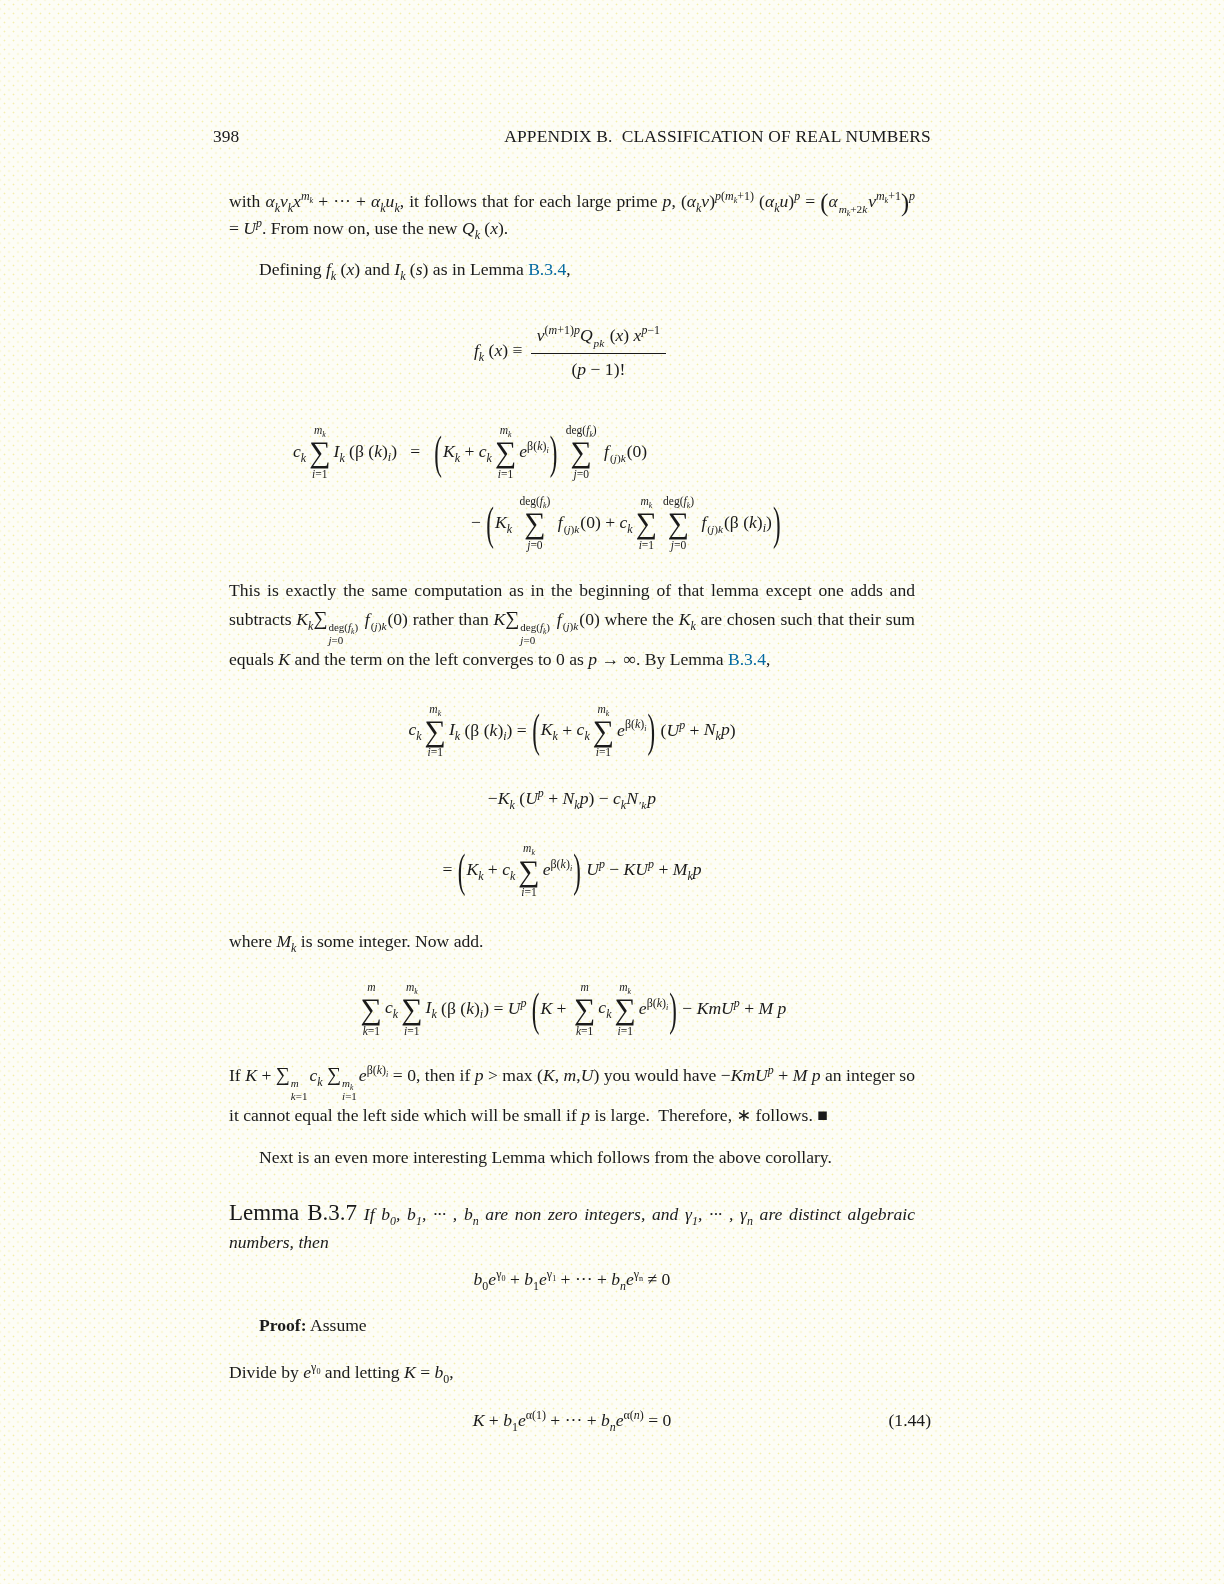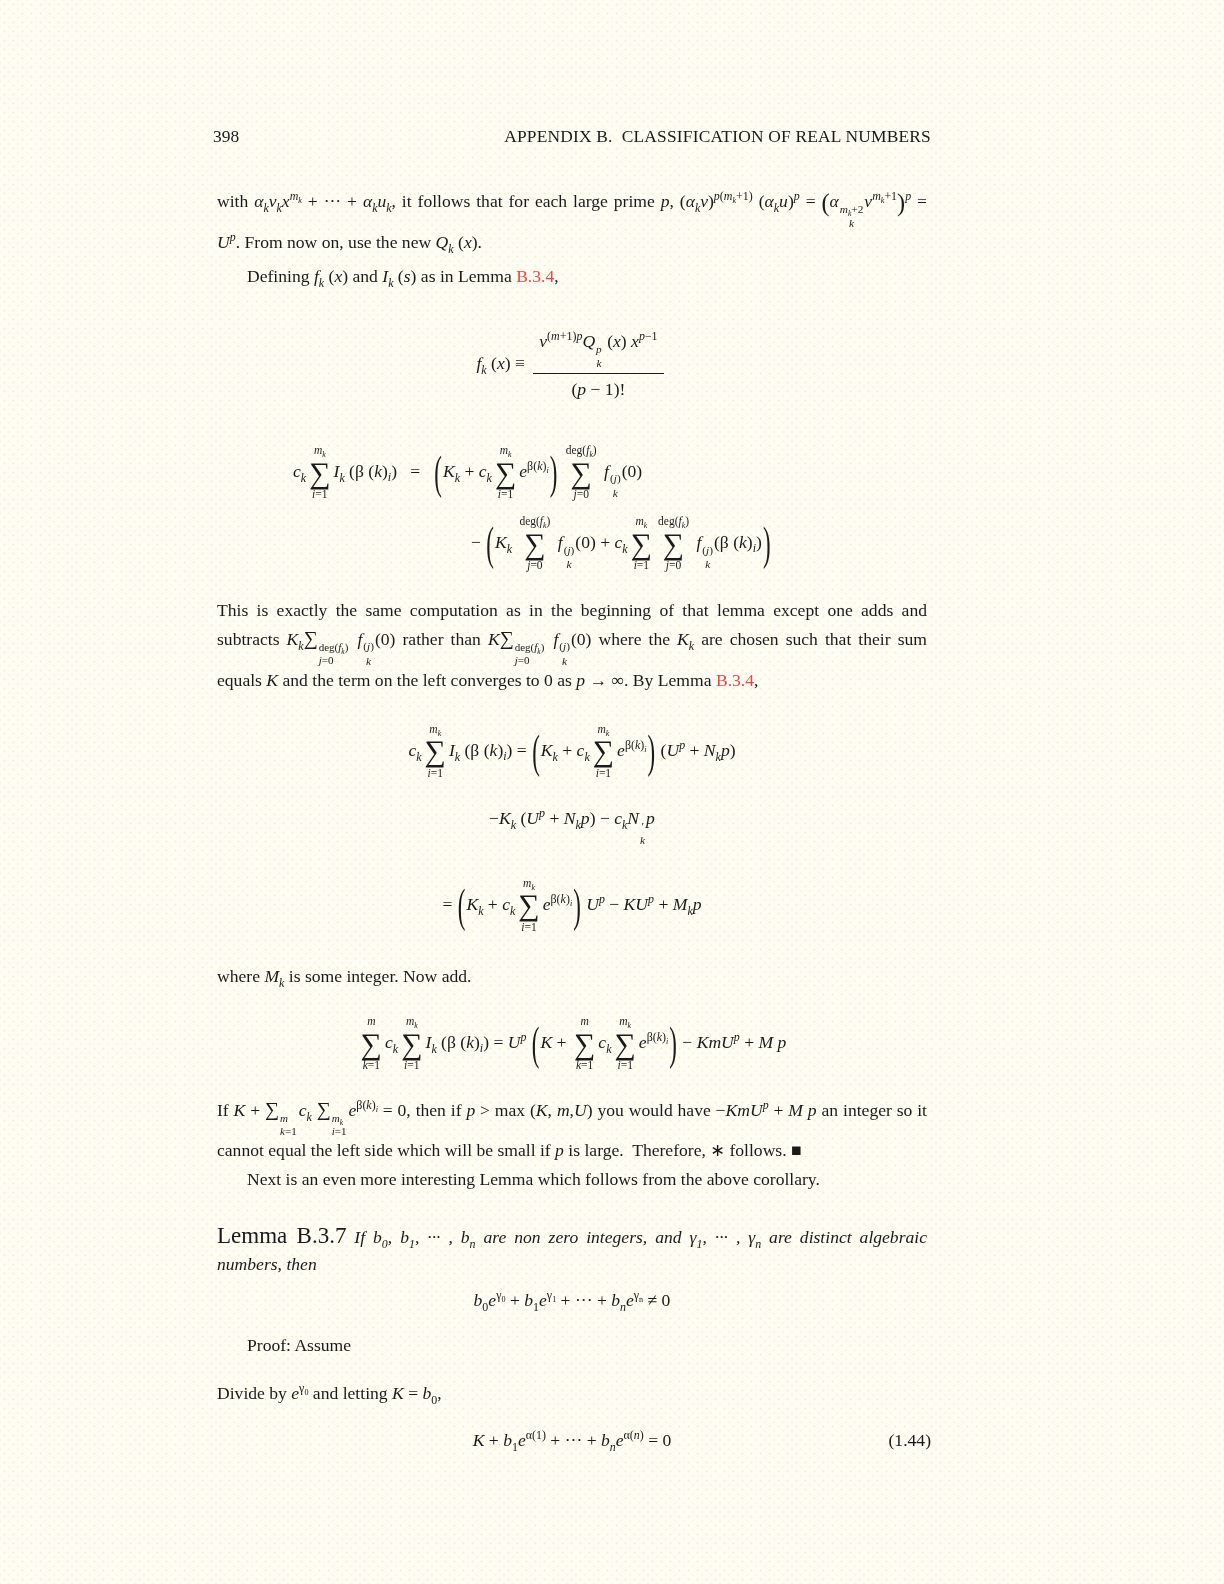--- a/index.html
+++ b/index.html
@@ -11,52 +11,52 @@
       radial-gradient(circle, rgba(238,228,110,0.45) 0.8px, rgba(0,0,0,0) 1.1px);
     background-size:9px 9px, 9px 9px;
     background-position:0 0, 4.5px 4.5px;
     font-family:"Liberation Serif", serif;
     color:#1a1a1a;
     overflow:hidden;
   }
   .page{position:relative;width:718px;margin-left:213px;padding-top:112px;font-size:17.6px;line-height:1.45;}
   .runhead{display:flex;justify-content:space-between;align-items:baseline;font-size:17.4px;margin-bottom:40px;margin-top:12px;}
   .runhead .title{letter-spacing:0.2px;}
-  .para{text-align:justify;margin:4px;}
+  .para{text-align:justify;margin:16px;}
   .indent{text-indent:30px;}
-  a.lk{color:#ef4444;text-decoration:none;cursor:pointer;}
+  a.lk{color:#0369a1;text-decoration:none;cursor:pointer;}
   i{font-style:italic;}
   sup,sub{font-size:0.68em;line-height:0;}
   
   .disp{text-align:center;margin:22px 0;}
   .eqline{line-height:1;}
   
   .su{display:inline-flex;flex-direction:column;align-items:center;vertical-align:middle;line-height:1;margin:0 3px;}
   .su .sl{font-size:11.5px;line-height:1.15;white-space:nowrap;}
   .su .sg{font-size:30px;line-height:1.02;}
   
   .ss{display:inline-flex;flex-direction:column;align-items:flex-start;vertical-align:-0.55em;font-size:11px;line-height:1.2;margin:0 2px 0 1px;white-space:nowrap;}
   .isg{font-size:1.12em;}
   
-  .st{display:inline-flex;flex-direction:column;align-items:center;vertical-align:-0.5em;font-size:0.64em;line-height:1.25;margin-left:1px;margin-right:1px;white-space:nowrap;}
+  .st{display:inline-flex;align-items:center;vertical-align:-0.5em;font-size:0.64em;line-height:1.25;margin-left:1px;margin-right:1px;white-space:nowrap;}
   
   .fr{display:inline-block;text-align:center;vertical-align:middle;margin:16px 4px;}
   .fr .nu{display:block;padding:2px 6px 3px;border-bottom:1.4px solid #1a1a1a;}
   .fr .de{display:block;padding-top:3px;}
   
   .p1{font-size:1.38em;line-height:0;vertical-align:-0.16em;}
   .p2{display:inline-block;transform:scaleY(2.05);font-size:1.3em;line-height:0.85;vertical-align:middle;margin:0 1px;}
   .rowL1{margin:26px 0 6px 80px;text-align:left;}
   .rowL2{margin:14px 0 26px 258px;text-align:left;}
   .gap3{margin:30px 0;}
   .eqtag{display:flex;align-items:center;justify-content:center;position:relative;margin:14px 0;}
   .eqtag .tag{position:absolute;right:0;top:50%;transform:translateY(-50%);}
   .lemmahead{font-weight:normal;font-size:23px;}
   .lemmabody{font-style:italic;}
-  .prf{font-weight:normal;}
+  .prf{font-weight:bold;}
   .mt8{margin-top:8px;} .mt16{margin-top:16px;} .mt22{margin-top:22px;} .mt26{margin-top:26px;}
 </style>
 </head>
 <body>
 
 <div class="page">
 
   <div class="runhead">
     <span>398</span>
     <span class="title">APPENDIX B.&nbsp; CLASSIFICATION OF REAL NUMBERS</span>

